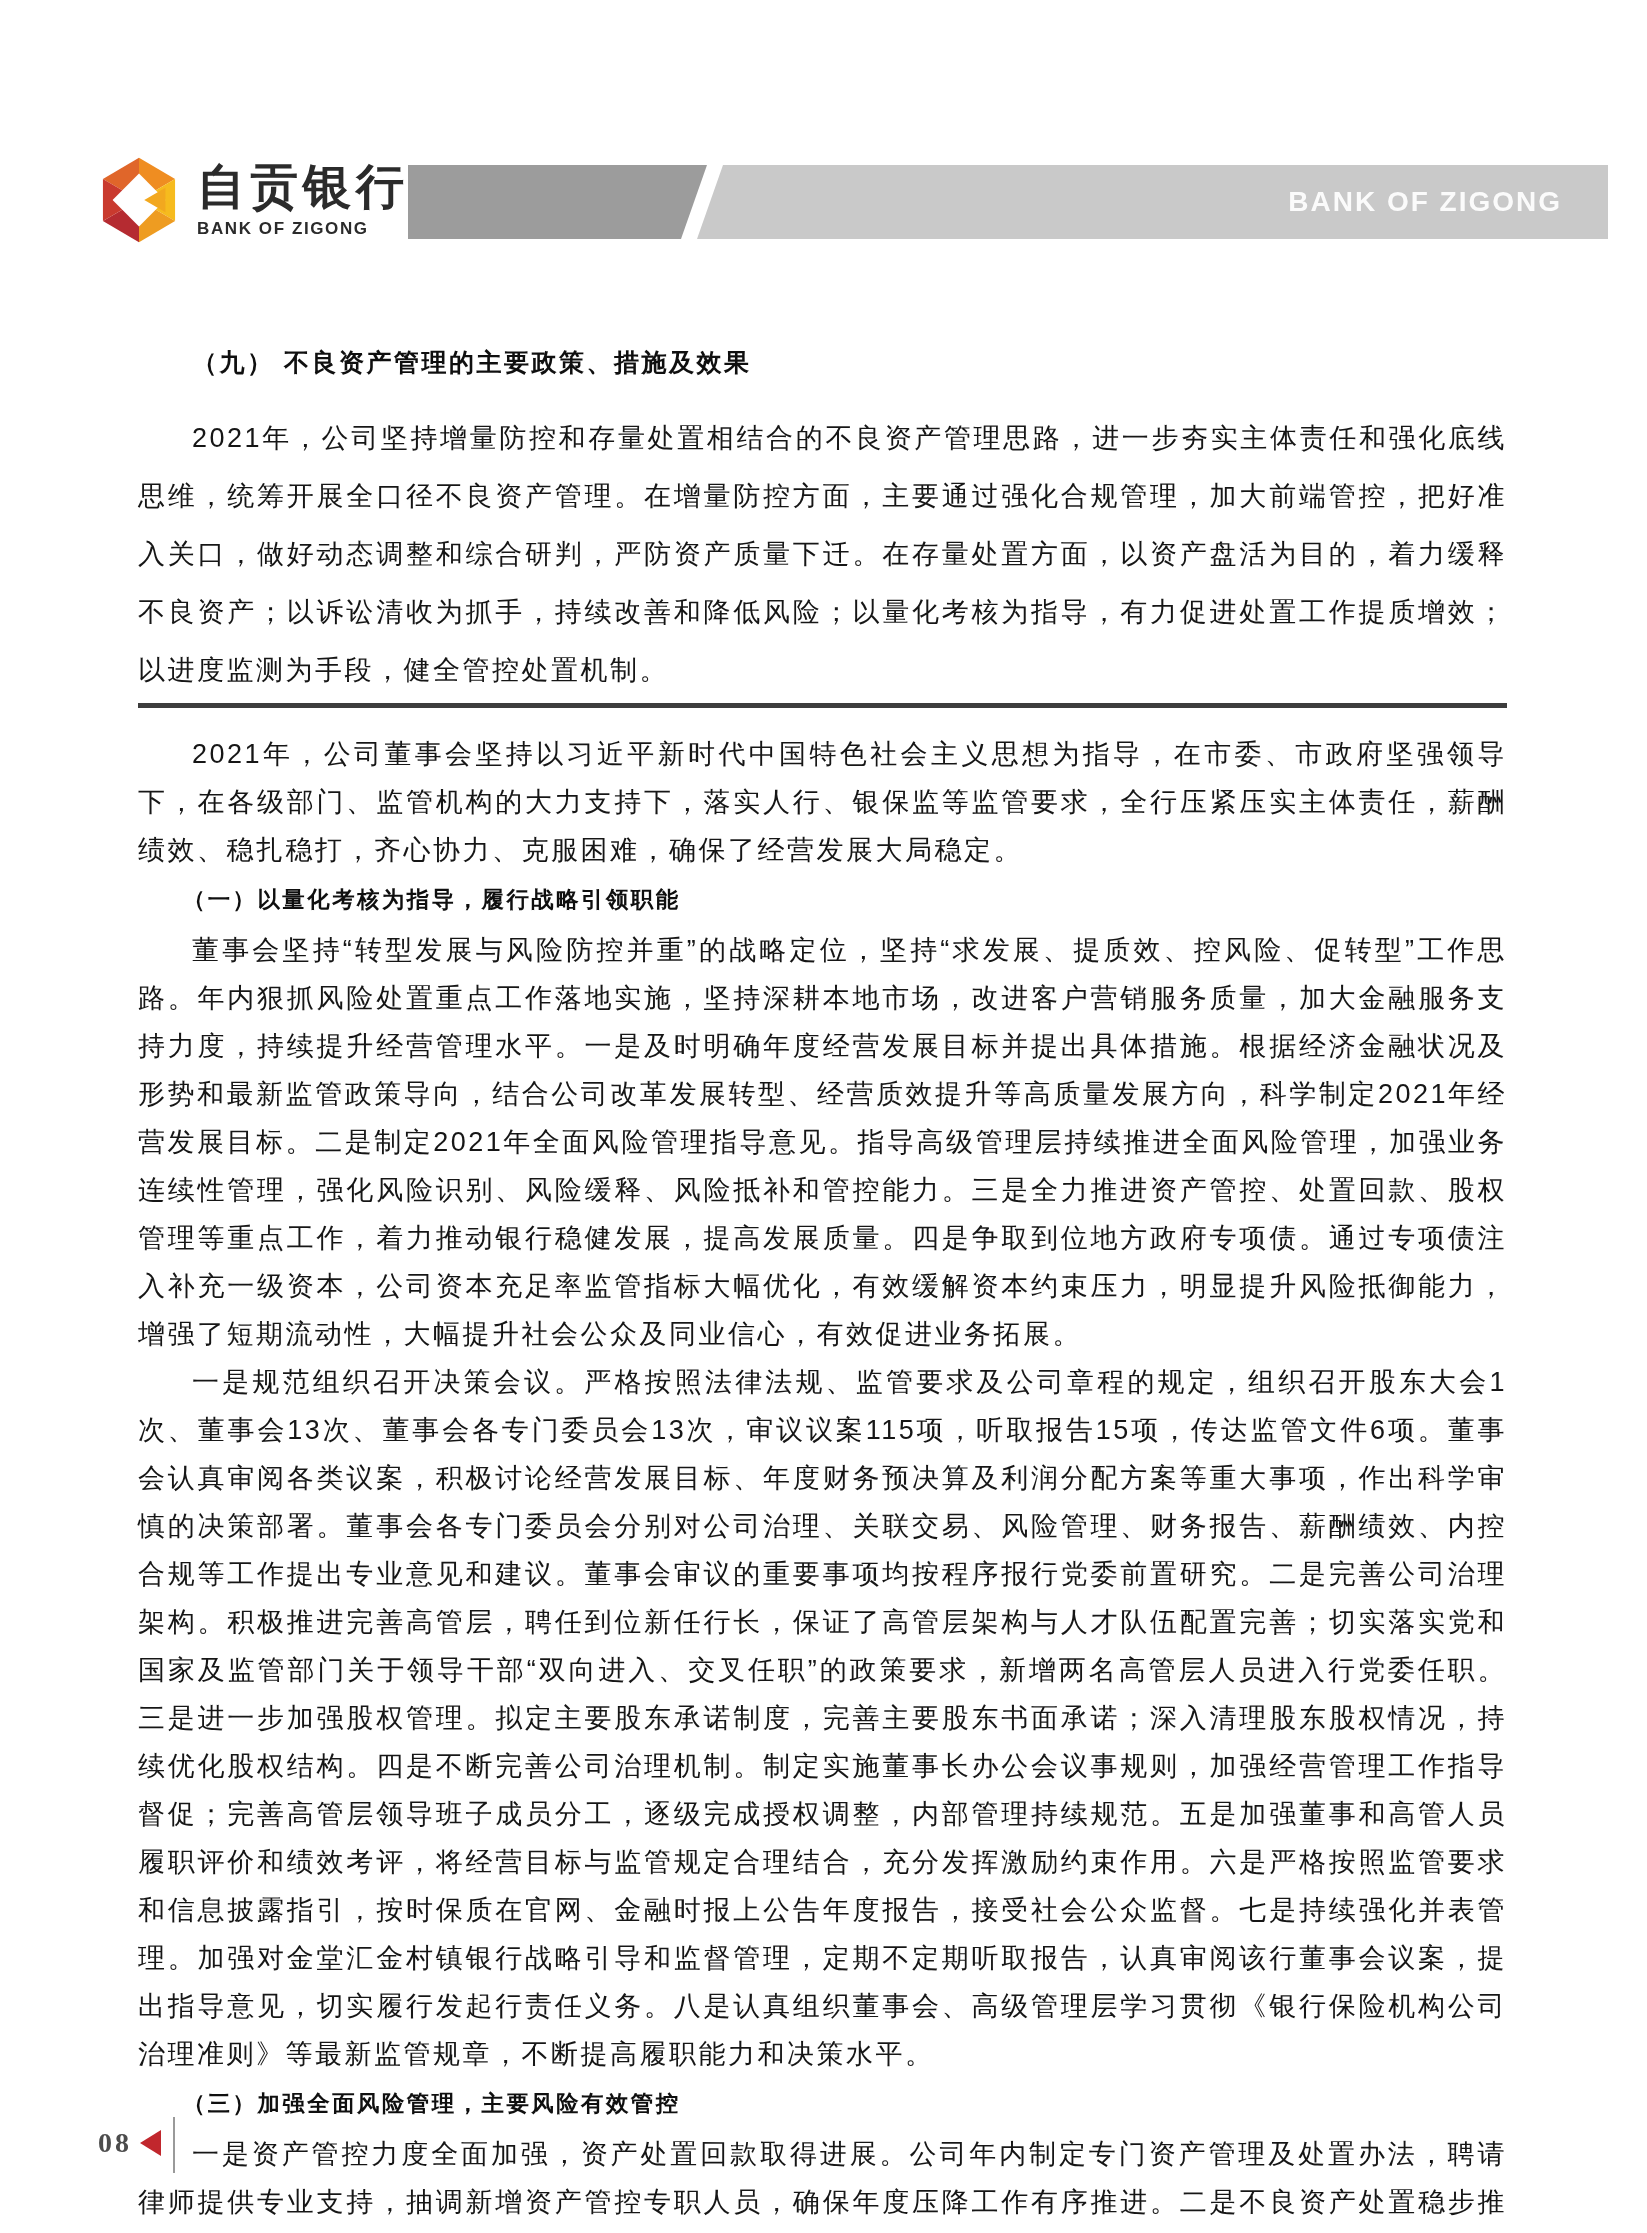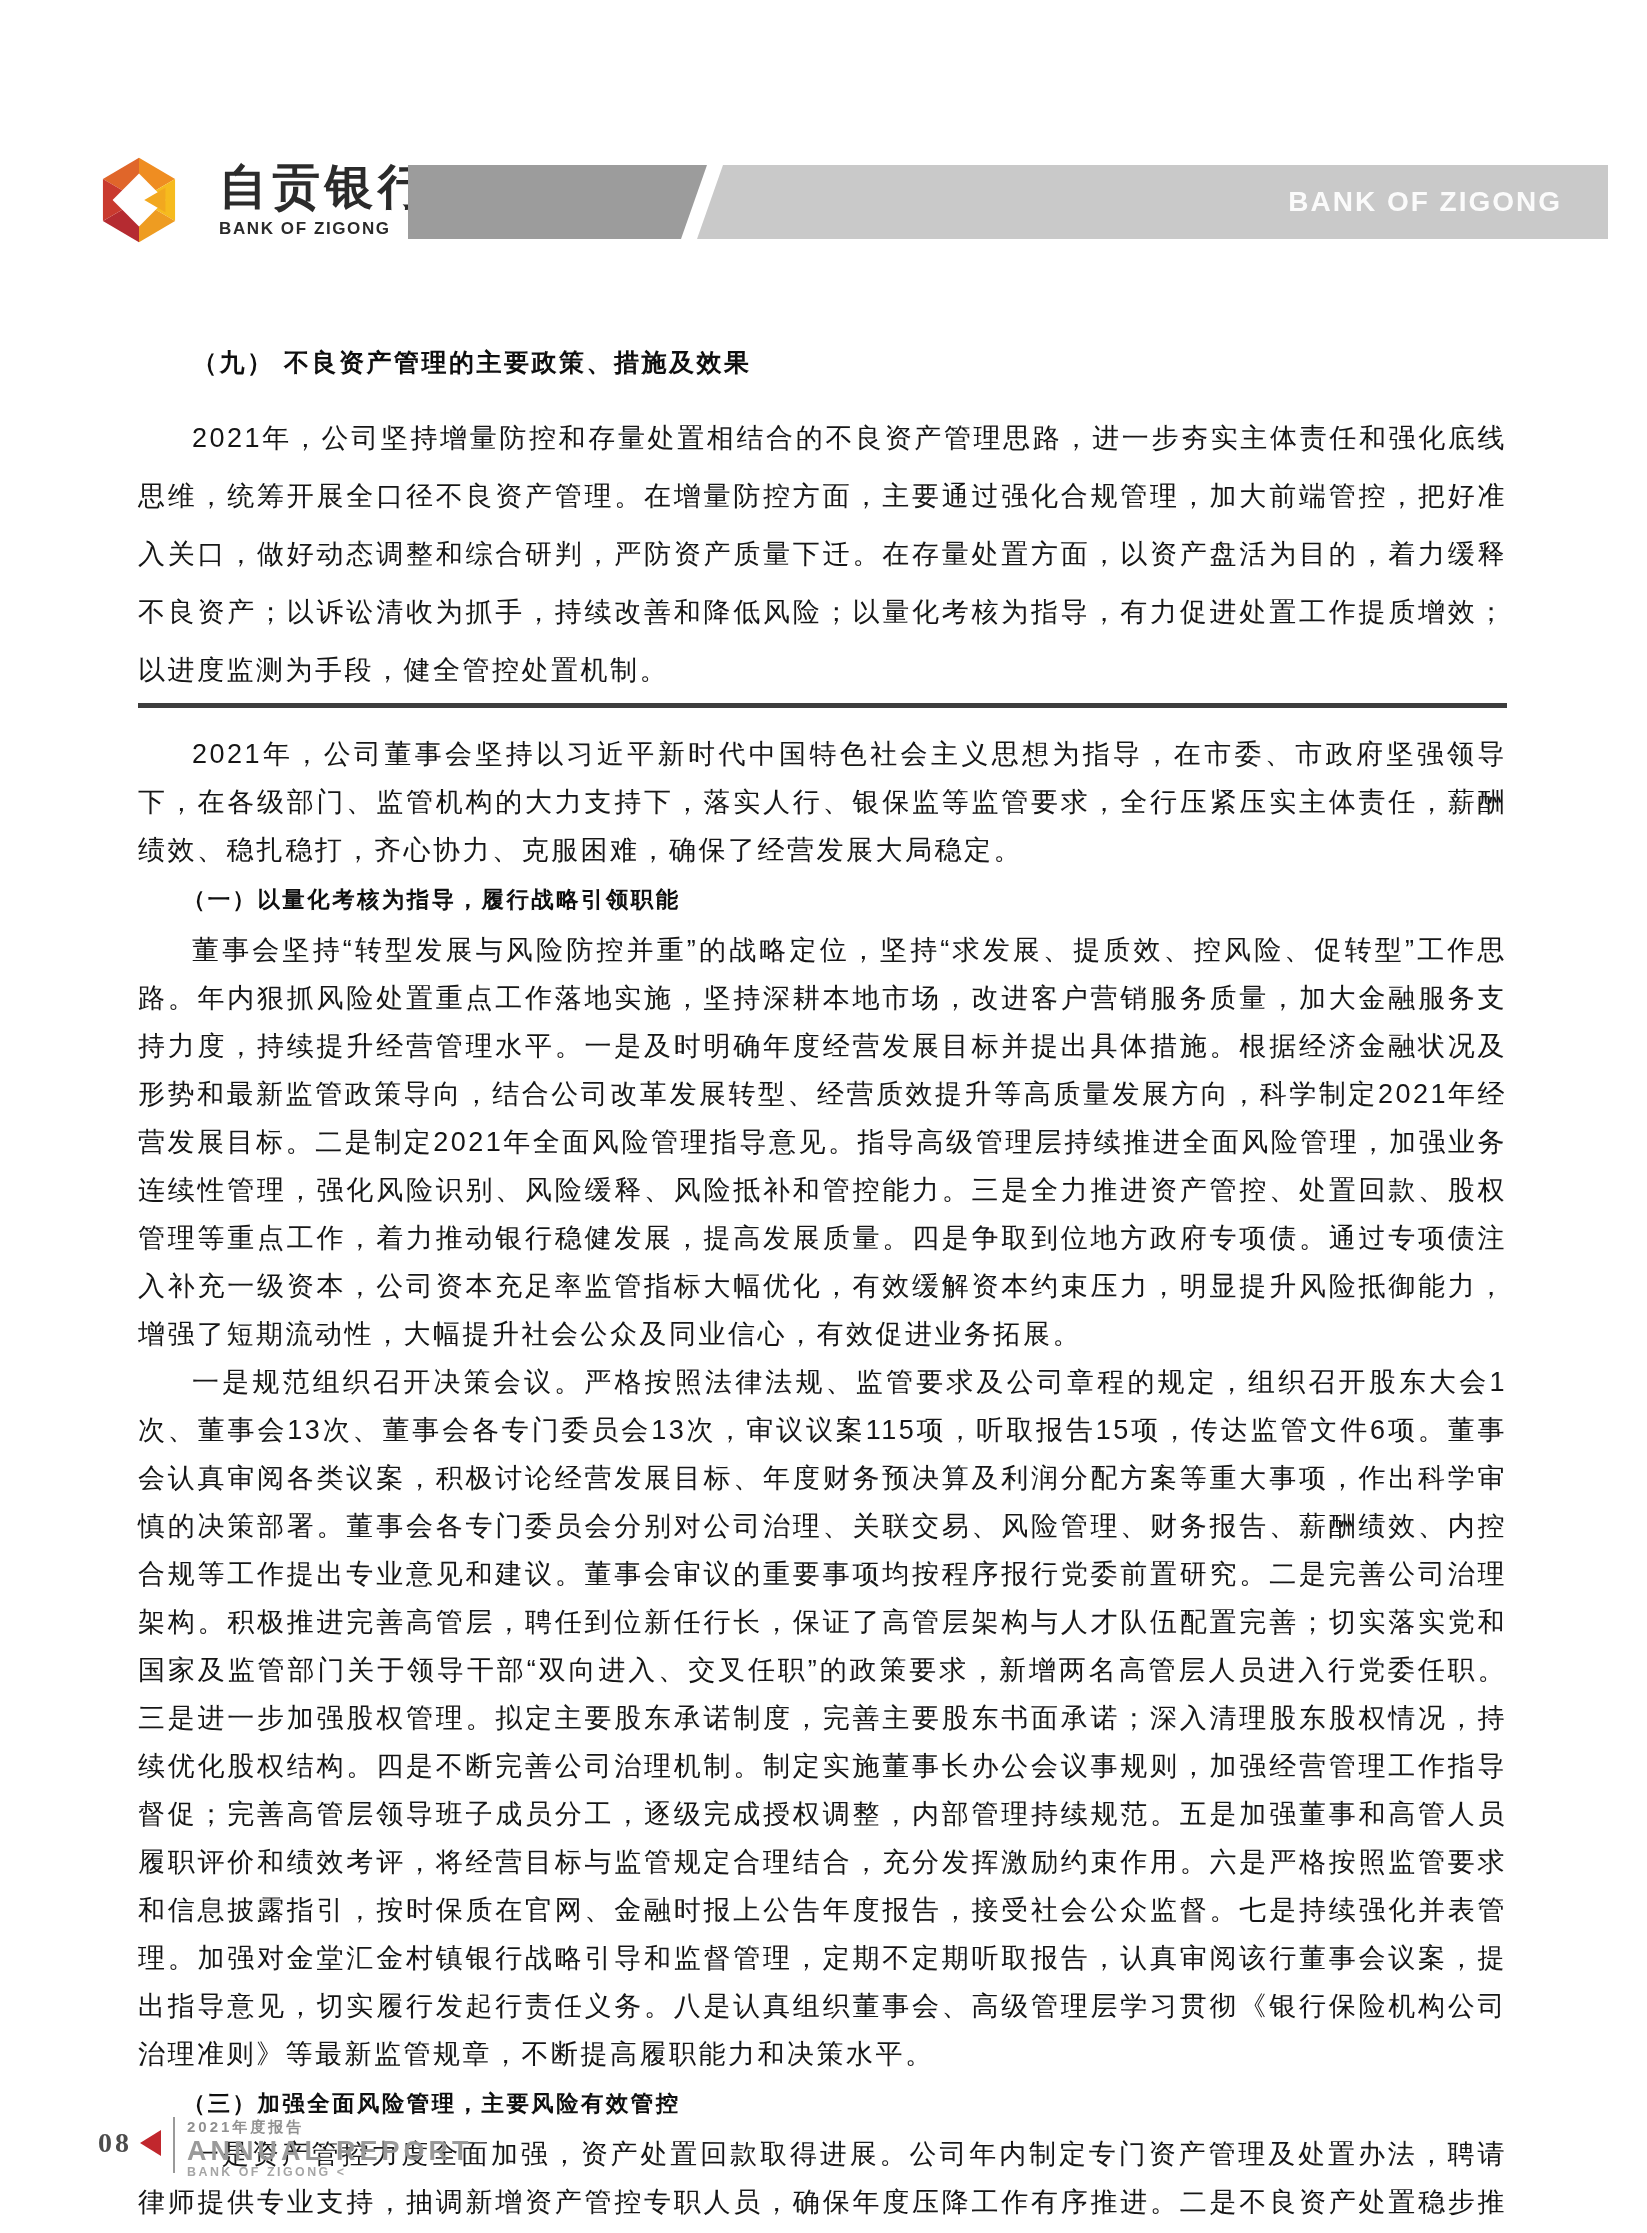--- a/index.html
+++ b/index.html
@@ -8,21 +8,21 @@
     background:#ffffff;
     position:relative;
     overflow:hidden;
     font-family:"Liberation Sans","DejaVu Sans",sans-serif;
     color:#1a1a1a;
   }
 
   
   .header-logo{
     position:absolute; left:95px; top:155px;
-    display:flex; align-items:flex-start; gap:36px;
+    display:flex; align-items:flex-start; gap:14px;
   }
   .logo-icon svg{ width:88px; height:90px; display:block; }
   .brand{ padding-top:8px; }
   .brand-cn{
     font-size:48px; font-weight:bold; color:#2b2b2b;
     letter-spacing:5px; line-height:1;
   }
   .brand-en{
     font-size:17px; font-weight:bold; color:#2b2b2b;
     letter-spacing:1.6px; margin-top:8px;
@@ -150,19 +150,14 @@
 
   <h4 class="sub-heading">（三）加强全面风险管理，主要风险有效管控</h4>
   <p class="body-p">一是资产管控力度全面加强，资产处置回款取得进展。公司年内制定专门资产管理及处置办法，聘请律师提供专业支持，抽调新增资产管控专职人员，确保年度压降工作有序推进。二是不良资产处置稳步推进。强化目标导向，落实“一户一</p>
 
 </div>
 
 <div class="footer">
   <span class="page-num">08</span>
   <span class="footer-tri"></span>
   <span class="footer-divider"></span>
-  <span class="footer-text">
-    <div class="footer-cn">2021年度报告</div>
-    <div class="footer-en">ANNUAL REPORT</div>
-    <div class="footer-bank">BANK OF ZIGONG &lt;</div>
-  </span>
 </div>
 
 
 </body></html>

